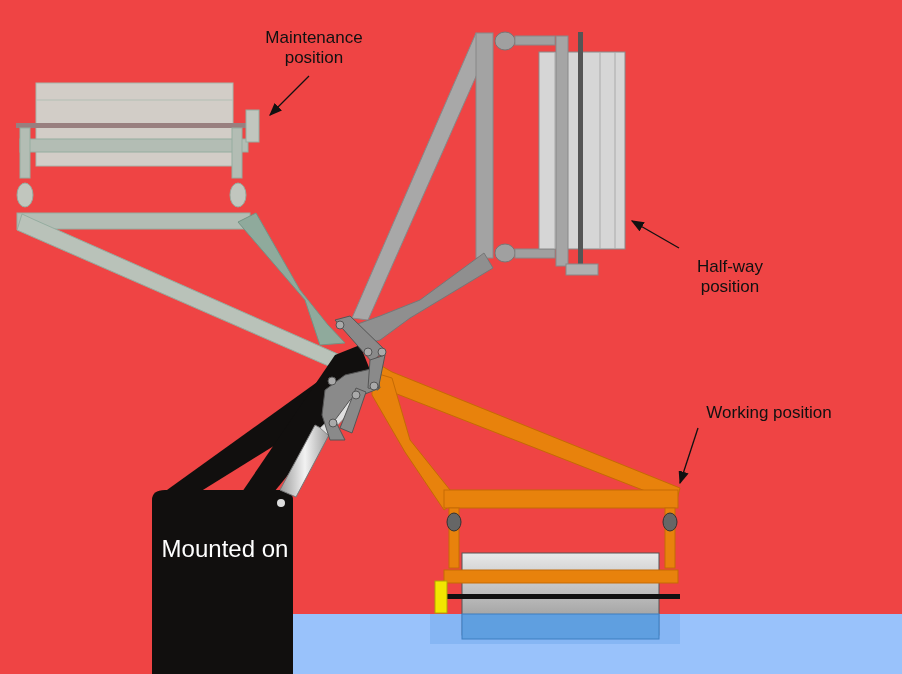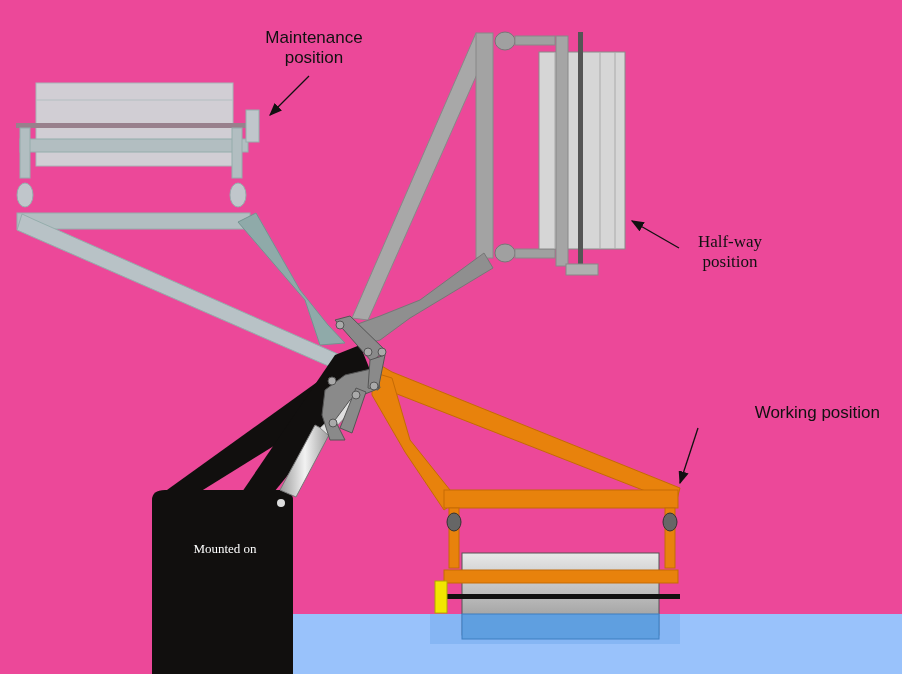--- a/index.html
+++ b/index.html
@@ -1,19 +1,19 @@
 <!DOCTYPE html>
 <html><head>
 <meta charset="utf-8">
 <style>
   html, body { margin:0; padding:0; background:#ffffff; }
-  #stage { position:relative; width:902px; height:674px; overflow:hidden; background:#ec4899; }
+  #stage { position:relative; width:902px; height:674px; overflow:hidden; background:#ef4444; }
   svg { position:absolute; left:0; top:0; }
   .label { position:absolute; font-family:"Liberation Sans", sans-serif; font-size:17px; color:#111; line-height:20px; text-align:center; }
-  .label.white { color:#ffffff; font-size:13px; line-height:21px;font-family:Liberation Serif, serif; }
+  .label.white { color:#ffffff; font-size:24px; line-height:21px; }
 </style>
 </head>
 <body>
 
 <div id="stage">
 <svg width="902" height="674" viewBox="0 0 902 674">
   <defs>
     <marker id="arrowhead" markerWidth="10" markerHeight="8" refX="9" refY="4" orient="auto">
       <path d="M0,0 L10,4 L0,8 Z" fill="#111"></path>
     </marker>
@@ -109,25 +109,25 @@
   <line x1="309" y1="76" x2="270" y2="115" stroke="#111" stroke-width="1.3" marker-end="url(#arrowhead)"></line>
   <line x1="679" y1="248" x2="632" y2="221" stroke="#111" stroke-width="1.3" marker-end="url(#arrowhead)"></line>
   <line x1="698" y1="428" x2="680" y2="483" stroke="#111" stroke-width="1.3" marker-end="url(#arrowhead)"></line>
 </svg>
 
 <div class="label" style="left:244px; top:28px; width:140px;">
   <div>Maintenance</div>
   <div>position</div>
 </div>
 
-<div class="label" style="left:680px; top:232px; width:100px;font-family:Liberation Serif, serif;">
+<div class="label" style="left:680px; top:257px; width:100px;">
   <div>Half-way</div>
   <div>position</div>
 </div>
 
-<div class="label" style="left:710px; top:403px; width:170px; text-align:right;">
+<div class="label" style="left:684px; top:403px; width:170px; text-align:center;">
   <div>Working position</div>
 </div>
 
 <div class="label white" style="left:160px; top:538px; width:130px;">
   <div>Mounted on</div>
 </div>
 </div>
 
 </body></html>

